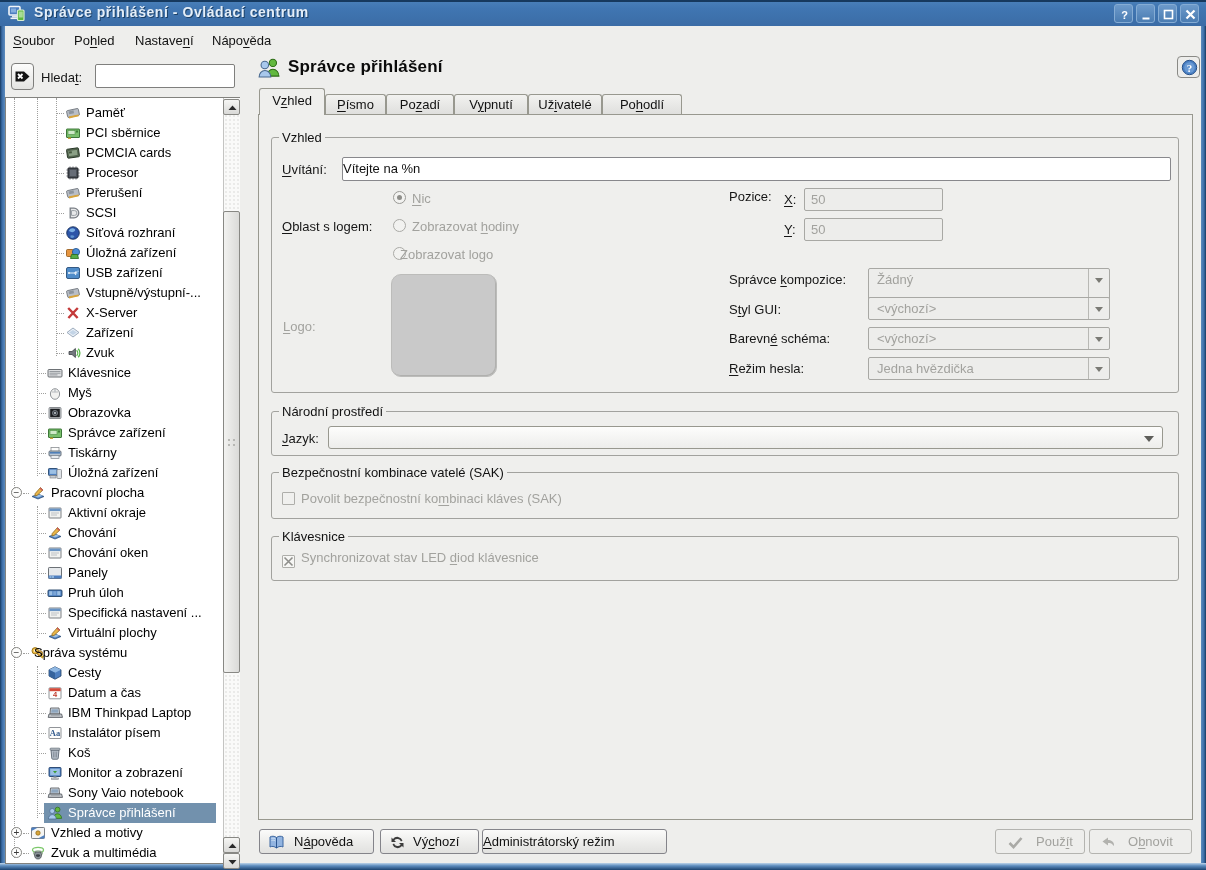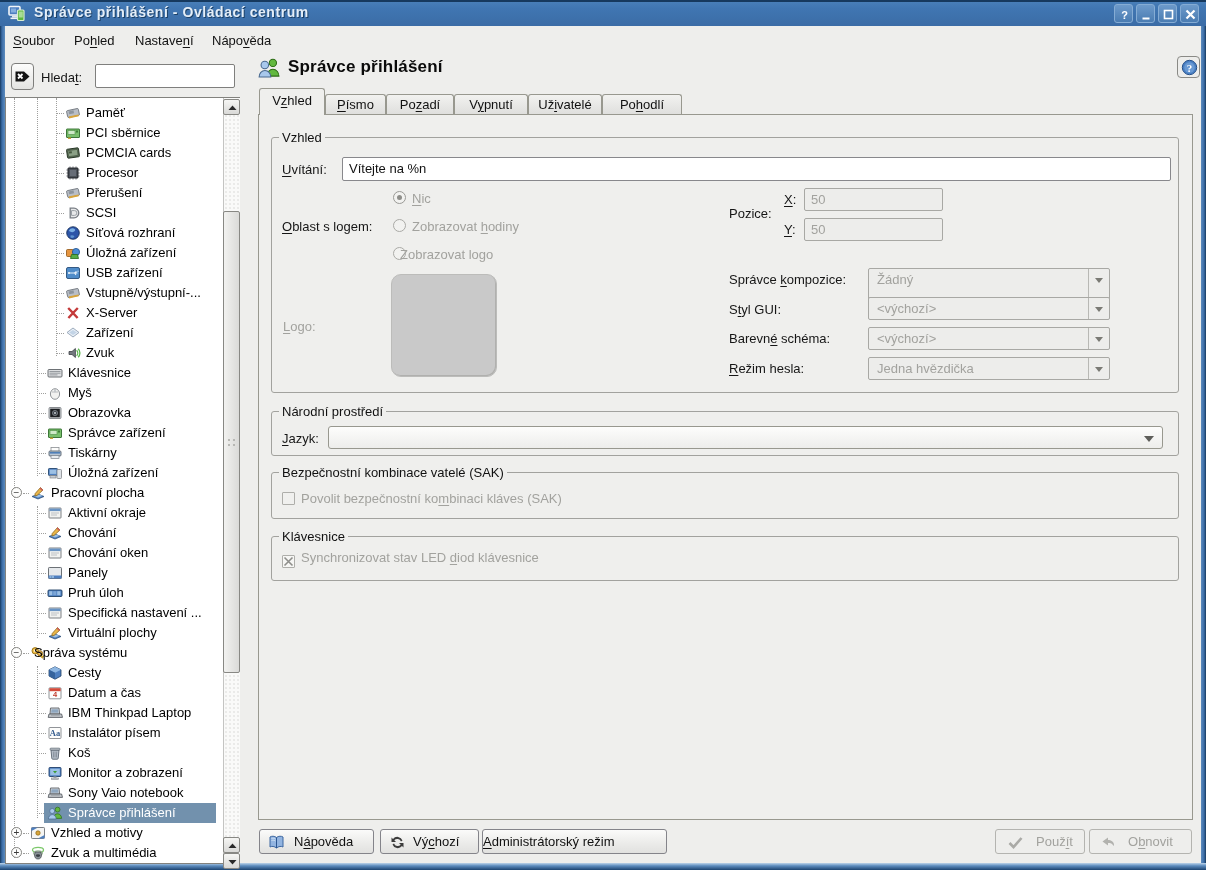--- a/index.html
+++ b/index.html
@@ -39,21 +39,21 @@
 #helpbtn { position:absolute; left:1177px; top:56px; width:23px; height:22px; border:1px solid #8a8a86; border-radius:4px; background:#ededeb; }
 
 .tab { position:absolute; top:94px; height:20px; border:1px solid #98988f; border-bottom:none; border-radius:3px 3px 0 0; background:linear-gradient(to bottom,#f2f2f0,#dfdfdd); text-align:center; line-height:20px; }
 #tab-active { position:absolute; left:259px; top:88px; width:66px; height:27px; border:1px solid #98988f; border-bottom:none; border-radius:3px 3px 0 0; background:#efefed; text-align:center; line-height:24px; z-index:3; }
 #panel { position:absolute; left:258px; top:114px; width:935px; height:706px; border:1px solid #98988f; background:#efefed; }
 
 .gbox { position:absolute; border:1px solid #a2a29e; border-radius:3px; }
 .glab { position:absolute; background:#efefed; padding:0 3px; line-height:13px; color:#111; }
 .lab { position:absolute; white-space:nowrap; color:#161616; }
 .dis { color:#a2a29e !important; }
-.input { position:absolute; background:#fff; border:1px solid #88888c; border-radius:2px; line-height:22px; padding-left:6px; white-space:nowrap; }
+.input { position:absolute; background:#fff; border:1px solid #88888c; border-radius:2px; line-height:22px; padding-left:0; white-space:nowrap; }
 .dinput { position:absolute; background:#ededeb; border:1px solid #a8a8a4; border-radius:2px; line-height:21px; padding-left:6px; color:#a2a29e; }
 .combo { position:absolute; background:#ededeb; border:1px solid #a8a8a4; border-radius:2px; line-height:21px; padding-left:8px; color:#a2a29e; white-space:nowrap; }
 .carr { position:absolute; right:0; top:0; bottom:0; width:21px; border-left:1px solid #b8b8b4; }
 .carr:after { content:""; position:absolute; left:6px; top:9px; border:4.5px solid transparent; border-top:5.5px solid #7a7a74; }
 .radio { position:absolute; width:13px; height:13px; border:1px solid #aaaaa6; border-radius:50%; background:#f2f2f0; }
 .check { position:absolute; width:13px; height:13px; border:1px solid #aeaeaa; border-radius:1px; background:#f0f0ee; }
 
 .btn { position:absolute; top:829px; height:25px; border:1px solid #84848a; border-radius:3px; background:linear-gradient(to bottom,#fbfbfa,#ececea 55%,#e1e1df); line-height:23px; white-space:nowrap; }
 .btn-d { position:absolute; top:829px; height:25px; border:1px solid #b4b4b0; border-radius:3px; background:#eeeeec; line-height:23px; color:#a2a29e; white-space:nowrap; }
 .bic { position:absolute; top:4px; }
@@ -462,21 +462,21 @@
     <div style="position:absolute;left:3px;top:3px;width:5px;height:5px;border-radius:50%;background:#8e8e8a"></div>
   </div>
 <div class="lab dis" style="left:412px;top:191px"><span class="u">N</span>ic</div>
 <div class="lab" style="left:282px;top:219px"><span class="u">O</span>blast s logem:</div>
 <div class="radio" style="left:393px;top:219px"></div>
 <div class="lab dis" style="left:412px;top:219px">Zobrazovat <span class="u">h</span>odiny</div>
 <div class="radio" style="left:393px;top:247px"></div>
 <div class="lab dis" style="left:400px;top:247px">Zobrazovat logo</div>
 <div class="lab dis" style="left:283px;top:319px"><span class="u">L</span>ogo:</div>
 <div class="abs" style="left:391px;top:274px;width:106px;height:103px;background:#c9c9c9;border:1px solid #bcbcba;border-radius:10px;box-shadow:inset -1px -1px 0 #b0b0ae"></div>
-<div class="lab" style="left:729px;top:206px">Pozice:</div>
+<div class="lab" style="left:729px;top:189px">Pozice:</div>
 <div class="lab" style="left:784px;top:192px"><span class="u">X</span>:</div>
 <div class="dinput" style="left:804px;top:188px;width:139px;height:23px">50</div>
 <div class="lab" style="left:784px;top:222px"><span class="u">Y</span>:</div>
 <div class="dinput" style="left:804px;top:218px;width:139px;height:23px">50</div>
 <div class="lab" style="left:729px;top:272px">Správce <span class="u">k</span>ompozice:</div>
 <div class="combo" style="left:868px;top:268px;width:242px;height:37px">Žádný<div class="carr"></div></div>
 <div class="lab" style="left:729px;top:302px">S<span class="u">t</span>yl GUI:</div>
 <div class="combo" style="left:868px;top:297px;width:242px;height:23px">&lt;výchozí&gt;<div class="carr"></div></div>
 <div class="lab" style="left:729px;top:331px">Barevn<span class="u">é</span> schéma:</div>
 <div class="combo" style="left:868px;top:327px;width:242px;height:23px">&lt;výchozí&gt;<div class="carr"></div></div>

